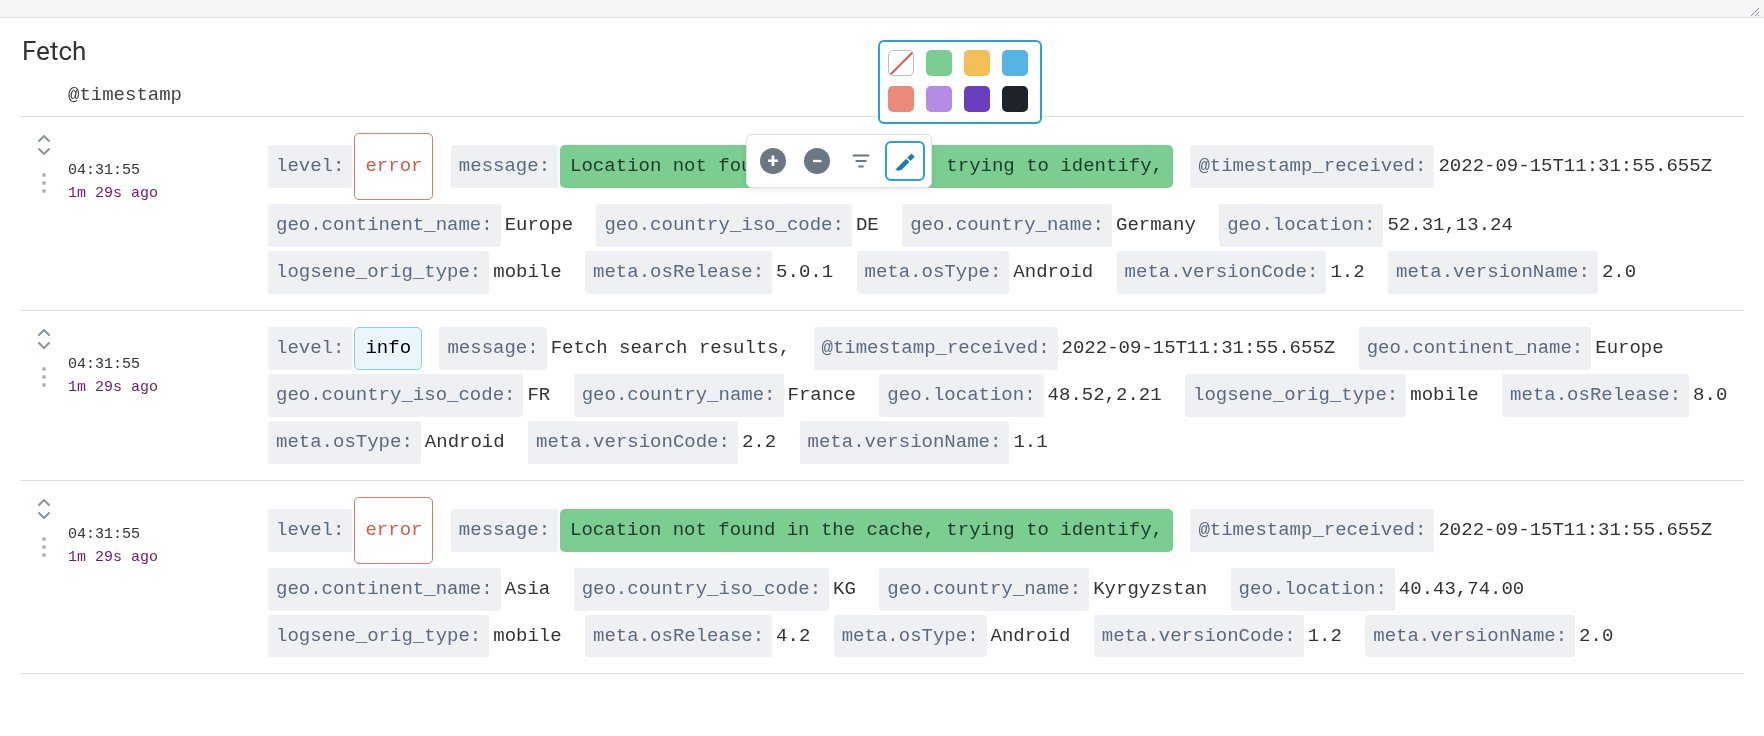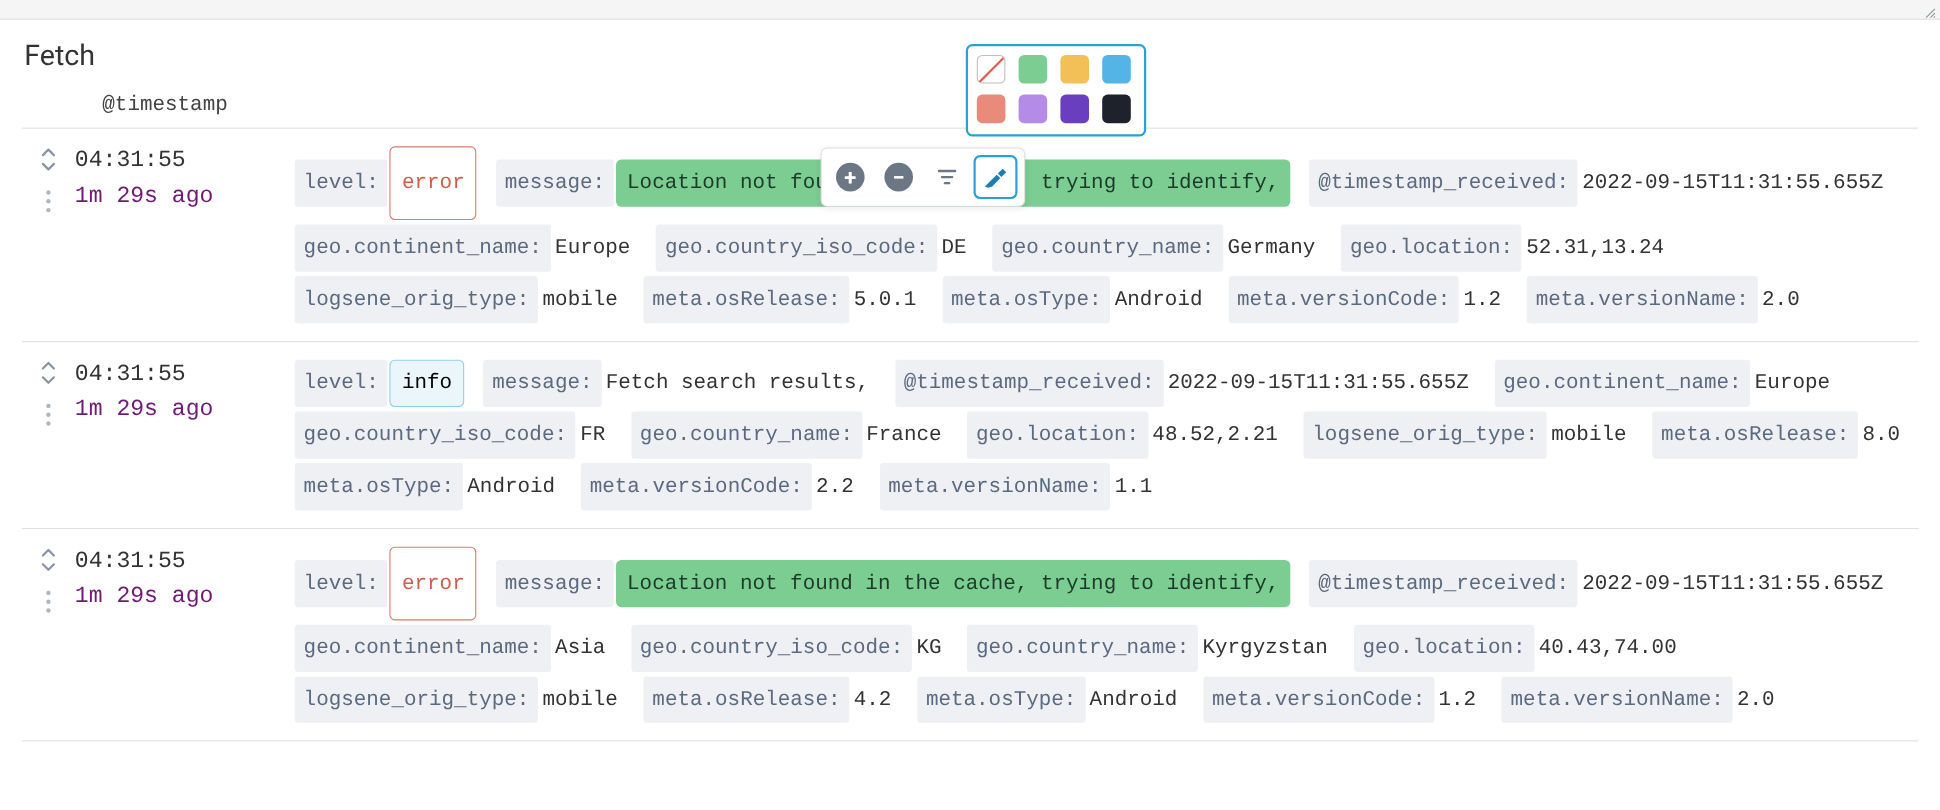--- a/index.html
+++ b/index.html
@@ -33,21 +33,20 @@
     margin: 18px 0 10px 2px;
     color: #333;
   }
   .logs-table { width: 100%; }
   .header-row {
     display: grid;
     grid-template-columns: 48px 200px 1fr;
     padding: 8px 0 10px 0;
     border-bottom: 1px solid #e0e0e0;
     position: relative;
-    gap: 25px;
   }
   .col-label {
     font-family: "SFMono-Regular", Consolas, "Liberation Mono", Menlo, monospace;
     font-size: 19px;
     color: #444;
   }
   .log-row {
     display: grid;
     grid-template-columns: 48px 200px 1fr;
     padding: 14px 0 14px 0;
@@ -58,23 +57,24 @@
     flex-direction: column;
     align-items: center;
     padding-top: 2px;
     color: #8a94a0;
   }
   .chev { width: 14px; height: 10px; cursor: pointer; margin: 1px 0; }
   .dots { margin-top: 14px; cursor: pointer; width:14px; display:flex; flex-direction:column; align-items:center; }
   .dots span { width:4px; height:4px; background:#b0b6bd; border-radius:50%; margin:2px 0; }
   .ts-cell {
     font-family: "SFMono-Regular", Consolas, "Liberation Mono", Menlo, monospace;
-    font-size: 21px;
+    font-size: 15px;
     line-height: 1.55;
     color: #333;
+    margin-top: 28px;
   }
   .ts-ago { color: #701a75; }
   .source-cell {
     font-family: "SFMono-Regular", Consolas, "Liberation Mono", Menlo, monospace;
     font-size: 19px;
     line-height: 2.05;
     color: #333;
     word-break: break-word;
   }
   .key {

